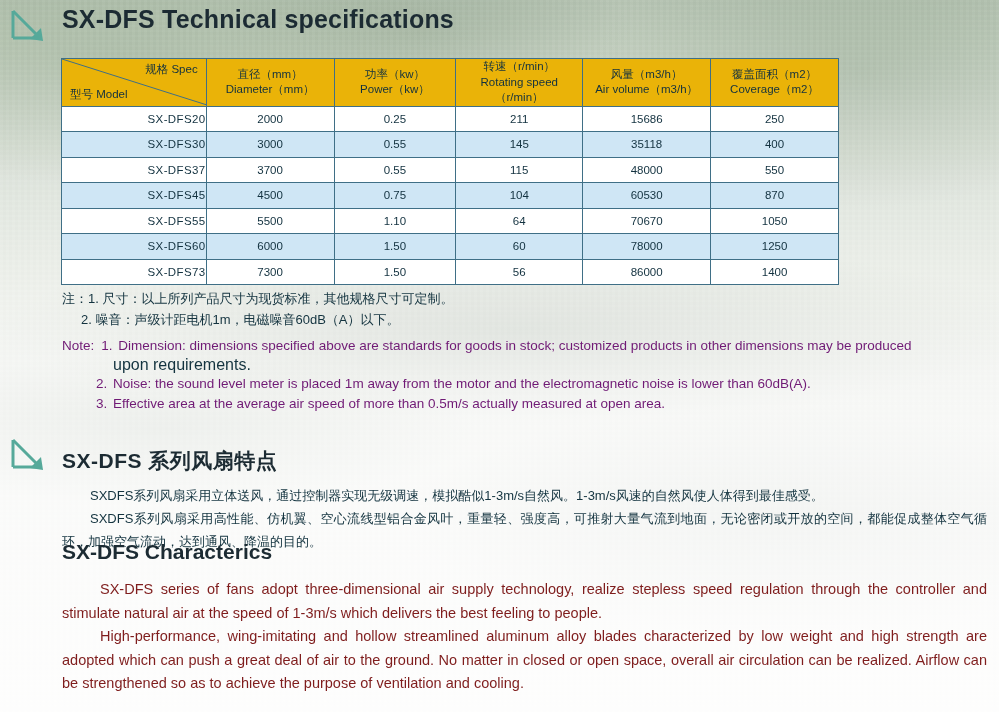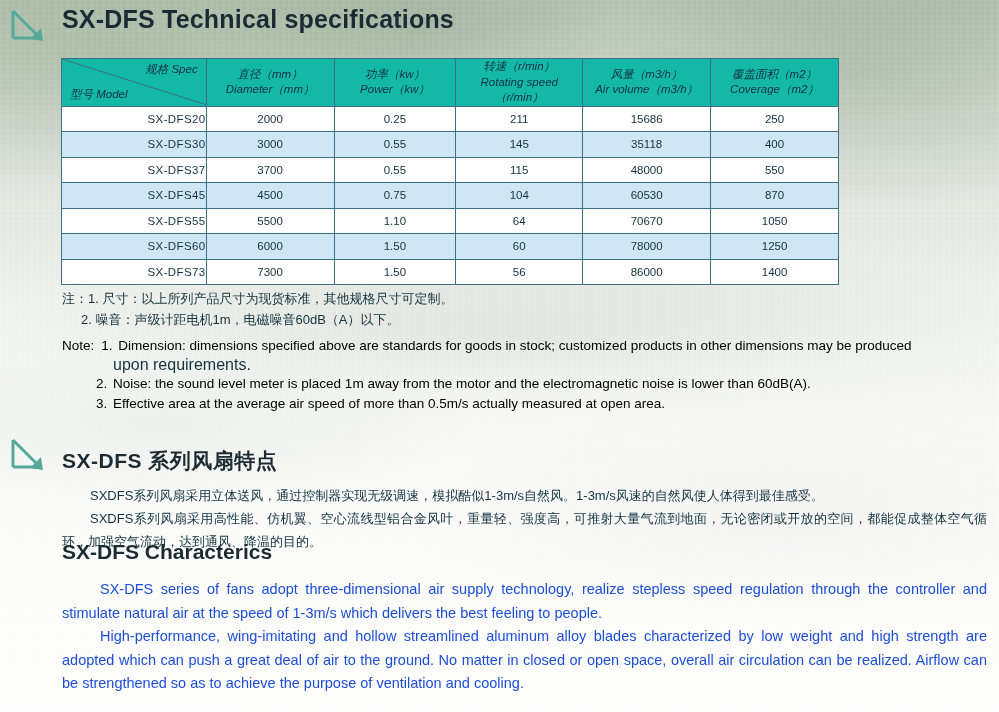--- a/index.html
+++ b/index.html
@@ -99,24 +99,23 @@
     color: #12313f;
   }
   .spec-table td, .spec-table th {
     border: 1px solid #3f6f86;
     text-align: center;
     padding: 0;
     font-weight: normal;
   }
   .spec-table thead th {
     height: 46px;
-    background: #14b8a6;
+    background: #eab308;
     line-height: 1.35;
     font-size: 11.5px;
-    font-style: italic;
   }
   .spec-table thead th .l1 { display: block; }
   .spec-table thead th .l2 { display: block; }
   .spec-table tbody td {
     height: 24.5px;
     background: #ffffff;
   }
   .spec-table tbody tr.alt td {
     background: #cfe6f5;
   }
@@ -165,21 +164,21 @@
     font-size: 13px;
     line-height: 21px;
     white-space: nowrap;
   }
   .note-cn.indent { padding-left: 19px; }
   .note-en-wrap { margin-top: 6px; }
   .note-en-row {
     display: flex;
     font-size: 13.5px;
     line-height: 20px;
-    color: #000000;
+    color: #701a75;
   }
   .note-en-label { white-space: nowrap; }
   .note-en-num { width: 17px; flex: 0 0 17px; }
   .note-en-text { flex: 1; }
   .note-en-cont { padding-left: 51px; }
 
   
   .char-cn-body {
     position: absolute;
     left: 62px;
@@ -200,21 +199,21 @@
     font-weight: bold;
     color: #1c2b33;
   }
   .char-en-body {
     position: absolute;
     left: 62px;
     top: 578px;
     width: 925px;
     font-size: 14.5px;
     line-height: 23.5px;
-    color: #1d4ed8;
+    color: #7f1d1d;
     text-align: justify;
   }
   .char-en-body p { margin: 0; }
   .char-en-body p.ind { text-indent: 38px; }
 </style>
 </head>
 <body>
 
 <div class="bg"></div>
 <div class="bg-white-wash"></div>

